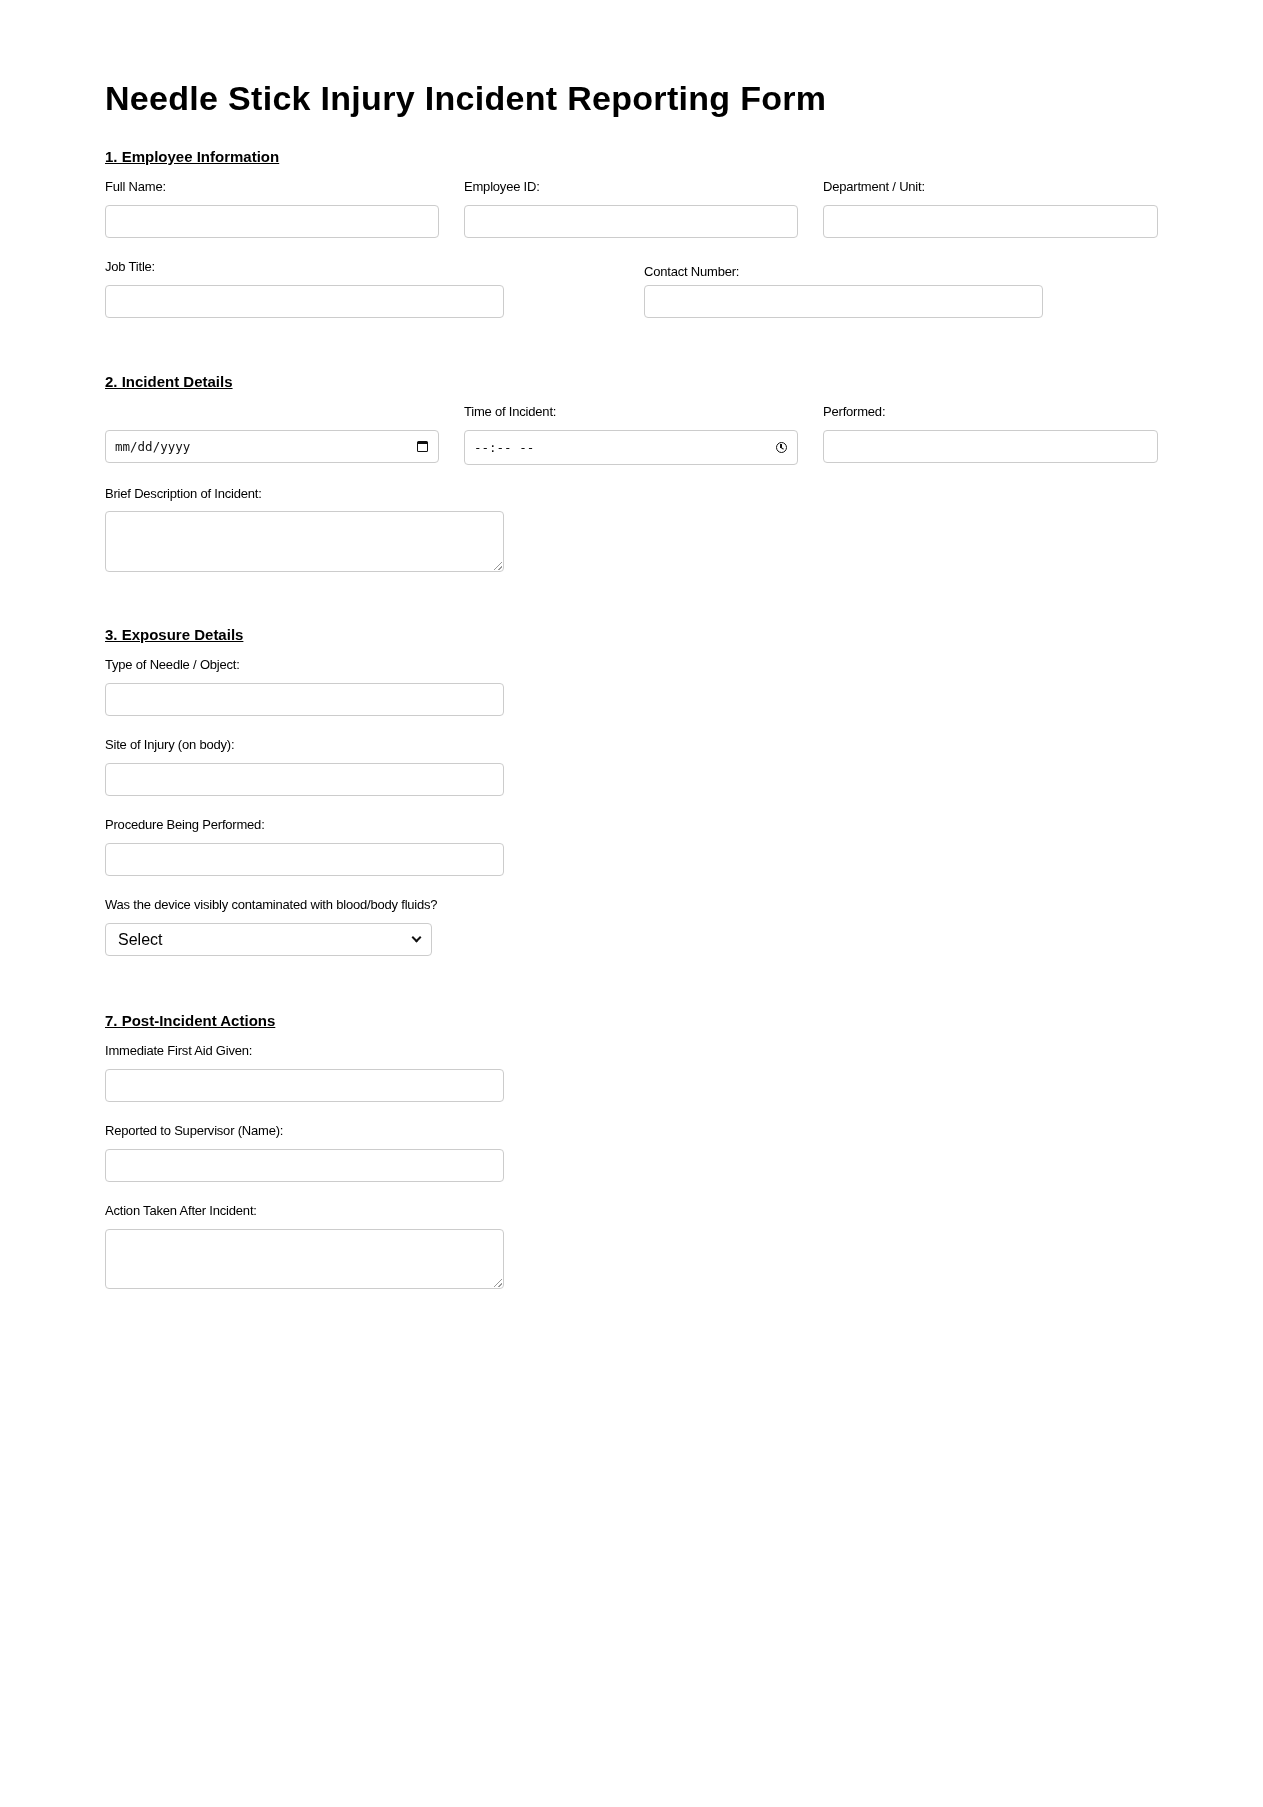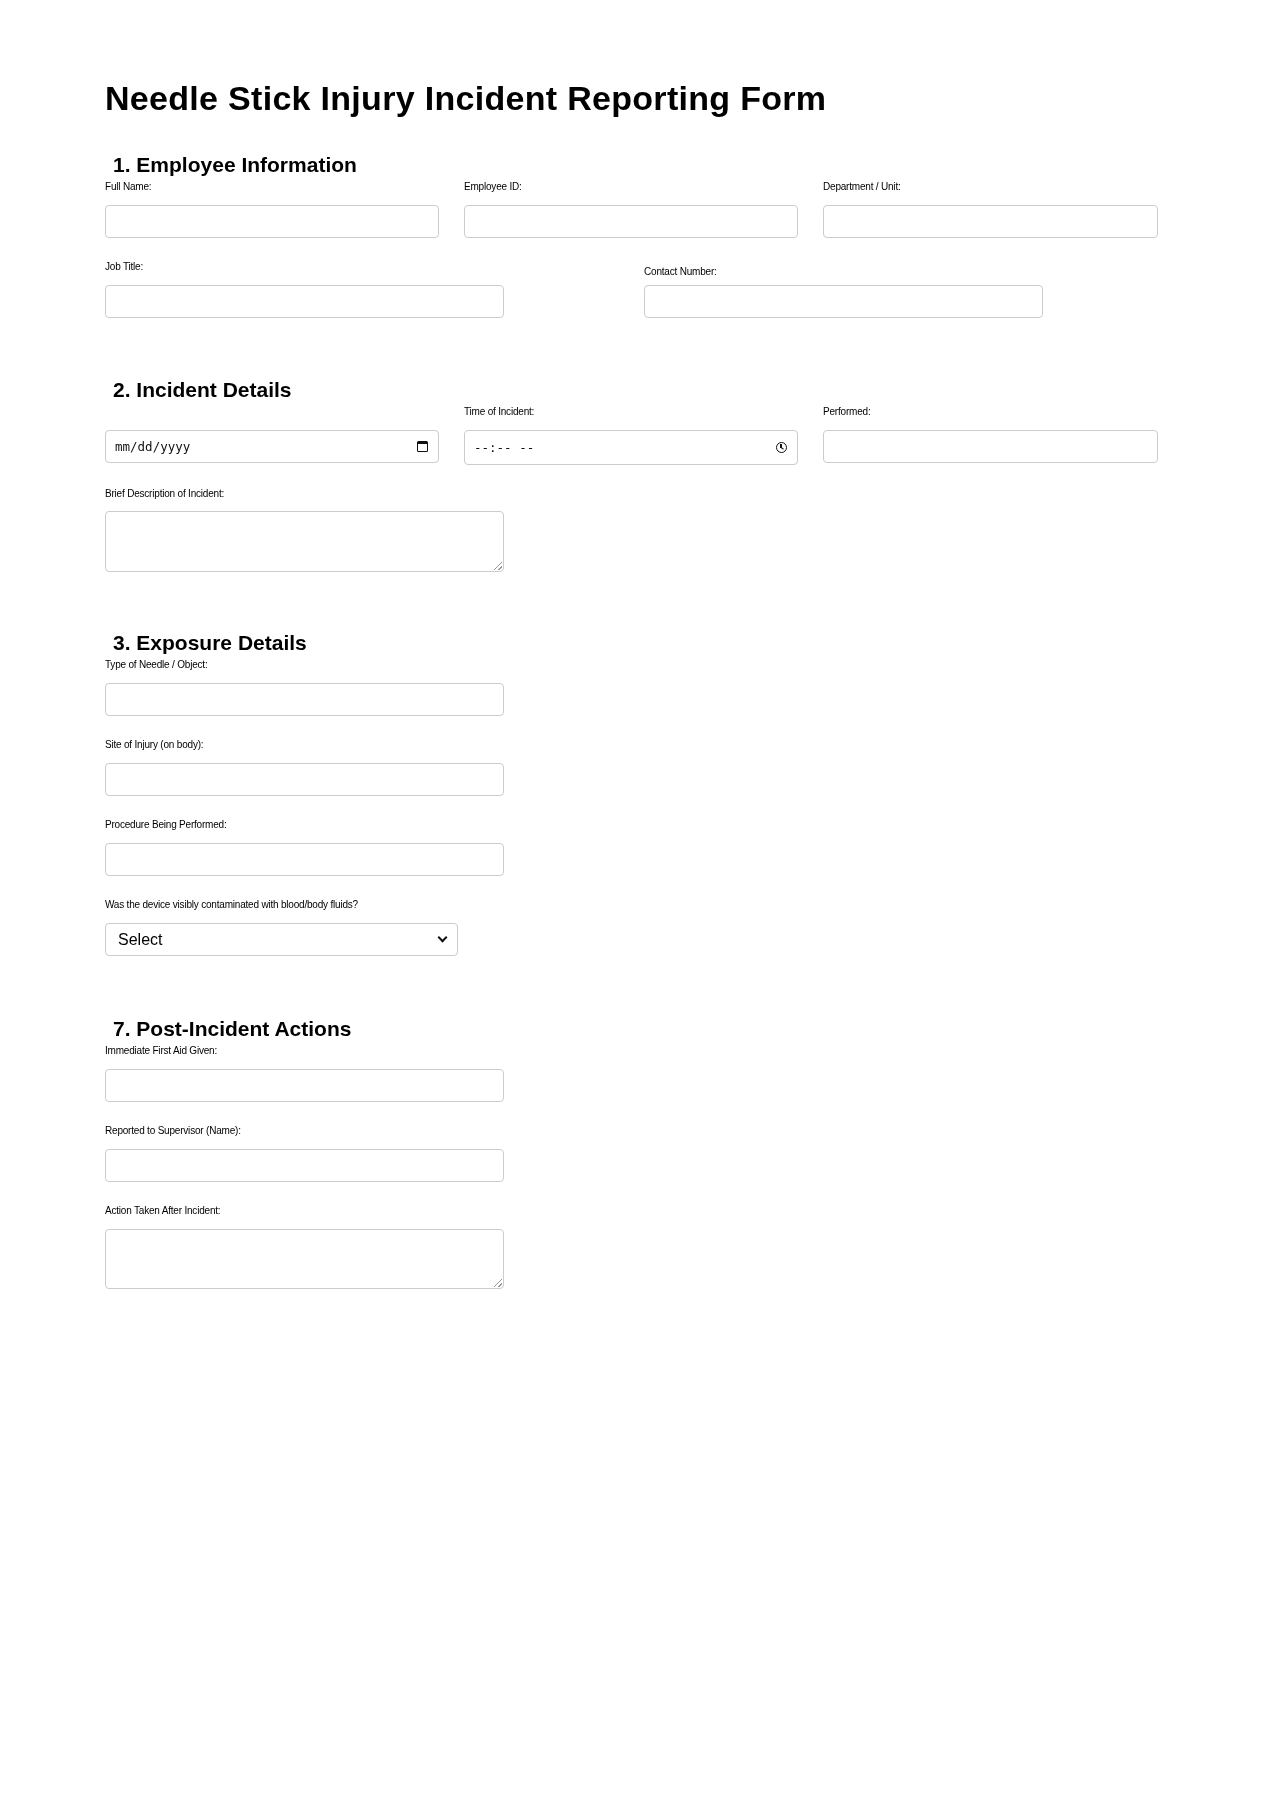--- a/index.html
+++ b/index.html
@@ -19,26 +19,27 @@
   .abs { position: absolute; }
   .title {
     left: 105px; top: 80px;
     font-size: 34px; font-weight: bold;
     letter-spacing: 0.3px;
     margin: 0; line-height: 36px;
     white-space: nowrap;
   }
   .section-heading {
     left: 105px;
-    font-size: 21px;
-    margin: 8px; line-height: 24px;
+    font-size: 15px;
+    margin: 0; line-height: 24px;
     white-space: nowrap;
+    text-decoration: underline;
   }
   .label {
-    font-size: 10px;
+    font-size: 13px;
     line-height: 20px;
     white-space: nowrap;
     letter-spacing: -0.2px;
   }
   .field {
     border: 1px solid #cccccc;
     border-radius: 4px;
     background: #fff;
     height: 33px;
     padding: 0 8px;
@@ -153,21 +154,21 @@
 <label class="abs label" style="left:105px; top:655px;">Type of Needle / Object:</label>
 <input class="abs field" type="text" style="left: 105px; top: 683px; width: 399px;" value="">
 
 <label class="abs label" style="left:105px; top:735px;">Site of Injury (on body):</label>
 <input class="abs field" type="text" style="left: 105px; top: 763px; width: 399px;" value="">
 
 <label class="abs label" style="left:105px; top:815px;">Procedure Being Performed:</label>
 <input class="abs field" type="text" style="left: 105px; top: 843px; width: 399px;" value="">
 
 <label class="abs label" style="left:105px; top:895px;">Was the device visibly contaminated with blood/body fluids?</label>
-<div class="abs field select-field" style="left:105px; top:923px; width:353px;">
+<div class="abs field select-field" style="left:105px; top:923px; width:327px;">
   <span>Select</span>
   <span class="chevron-icon"></span>
 </div>
 
 <h2 class="abs section-heading" style="top:1009px;">7. Post-Incident Actions</h2>
 
 <label class="abs label" style="left:105px; top:1041px;">Immediate First Aid Given:</label>
 <input class="abs field" type="text" style="left: 105px; top: 1069px; width: 399px;" value="">
 
 <label class="abs label" style="left:105px; top:1121px;">Reported to Supervisor (Name):</label>

